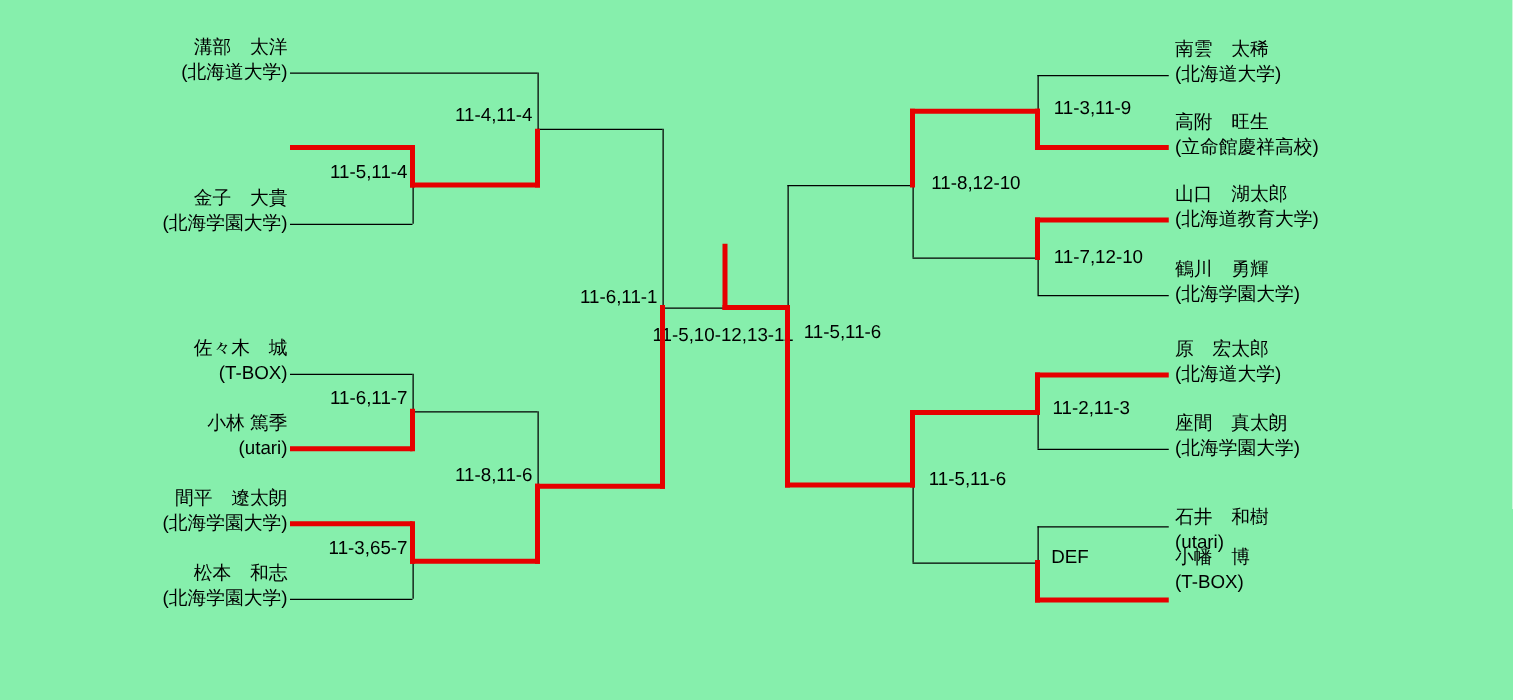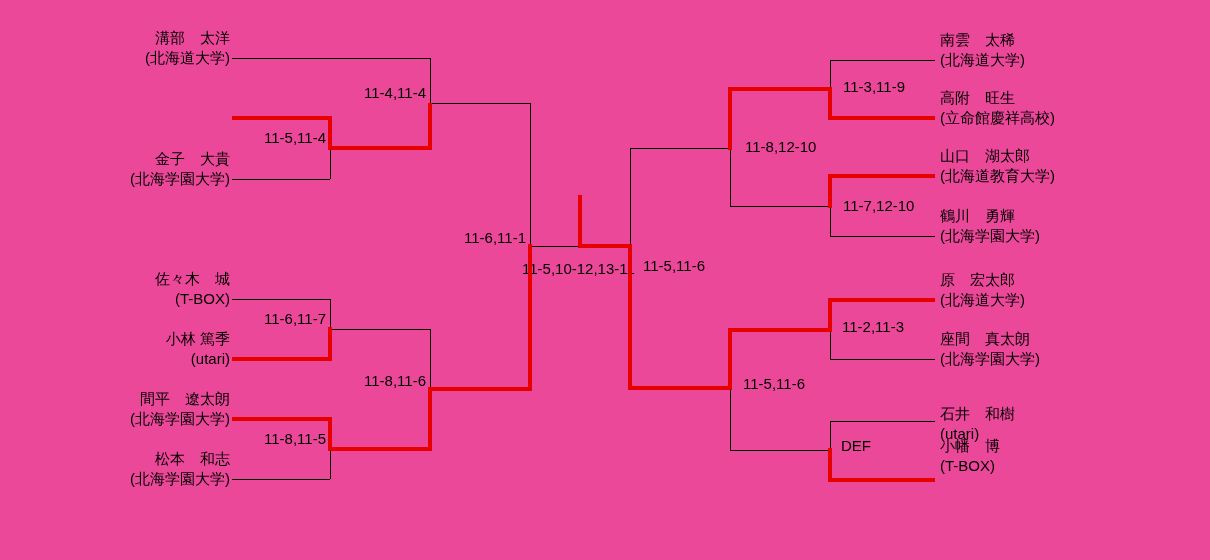--- a/index.html
+++ b/index.html
@@ -17,21 +17,21 @@
   .score{position:absolute;font-size:15px;line-height:15px;white-space:nowrap;}
   .score.ra{text-align:right;}
   .hl{position:absolute;height:1px;background:#000;}
   .vl{position:absolute;width:1px;background:#000;}
   .rh{position:absolute;height:4px;background:var(--win,#e60000);z-index:2;}
   .rv{position:absolute;width:4px;background:var(--win,#e60000);z-index:2;}
 </style>
 </head>
 <body>
 
-<div id="bracket" style="background: #ec4899;">
+<div id="bracket" style="background: #86efac;">
 
   <div class="pblock left" style="top:28px">
     <div>溝部　太洋</div>
     <div>(北海道大学)</div>
   </div>
   <div class="pblock left" style="top:149px">
     <div>金子　大貴</div>
     <div>(北海学園大学)</div>
   </div>
 
@@ -84,21 +84,21 @@
   <div class="pblock right" style="top:436px">
     <div>小幡　博</div>
     <div>(T-BOX)</div>
   </div>
 
   <div class="score ra" style="right:784px;top:85px">11-4,11-4</div>
   <div class="score ra" style="right:884px;top:130px">11-5,11-4</div>
   <div class="score ra" style="right:684px;top:230px">11-6,11-1</div>
   <div class="score ra" style="right:884px;top:311px">11-6,11-7</div>
   <div class="score ra" style="right:784px;top:373px">11-8,11-6</div>
-  <div class="score ra" style="right:884px;top:431px">11-8,11-5</div>
+  <div class="score ra" style="right:884px;top:431px">11-3,65-7</div>
   <div class="score" style="left:522px;top:261px">11-5,10-12,13-11</div>
   <div class="score" style="left:643px;top:258px">11-5,11-6</div>
   <div class="score" style="left:745px;top:139px">11-8,12-10</div>
   <div class="score" style="left:843px;top:79px">11-3,11-9</div>
   <div class="score" style="left:843px;top:198px">11-7,12-10</div>
   <div class="score" style="left:842px;top:319px">11-2,11-3</div>
   <div class="score" style="left:743px;top:376px">11-5,11-6</div>
   <div class="score" style="left:841px;top:438px">DEF</div>
 
   <div class="hl" style="left:232px;top:58px;width:198px"></div>

